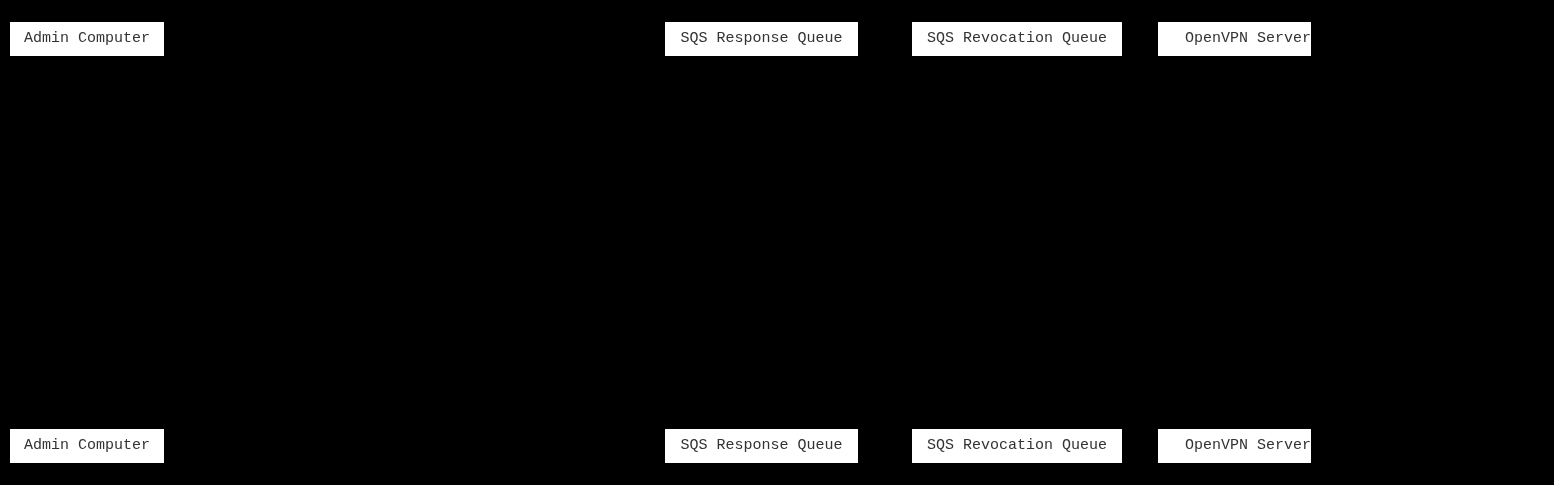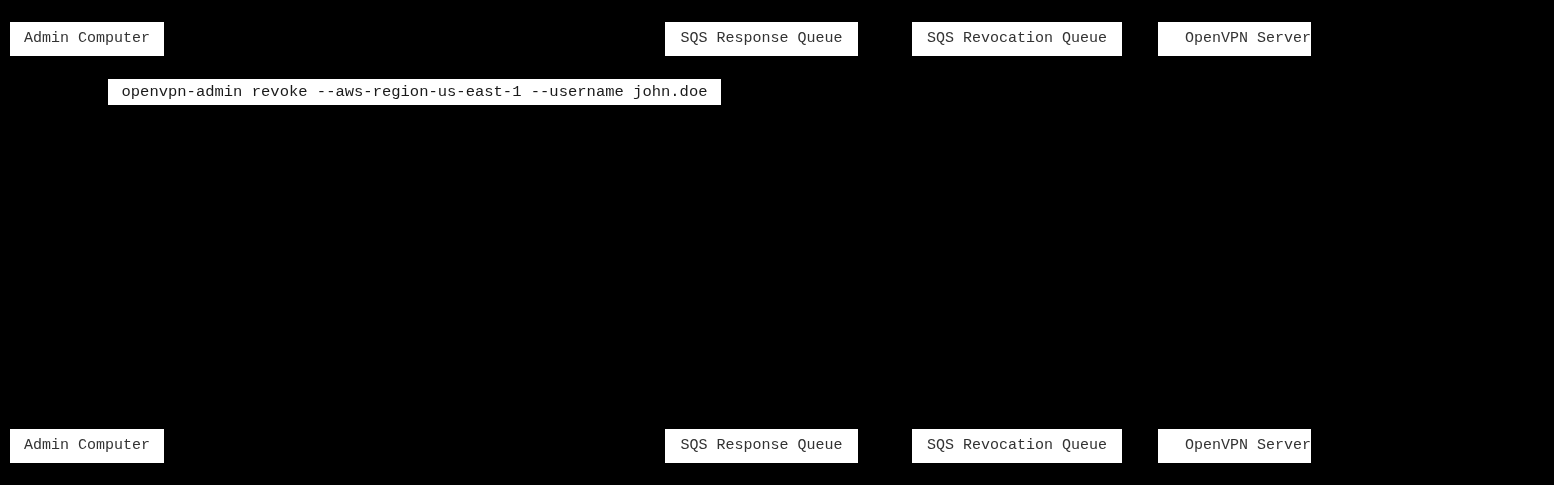--- a/index.html
+++ b/index.html
@@ -50,20 +50,19 @@
 </head>
 <body>
 
 <div class="stage">
 
   <div class="actor row-top p1">Admin Computer</div>
   <div class="actor row-top p2">SQS Response Queue</div>
   <div class="actor row-top p3">SQS Revocation Queue</div>
   <div class="actor row-top p4">OpenVPN Server</div>
 
-  <div class="msg-label">openvpn-admin revoke --aws-region-us-east-1 --username john.doe</div>
 
   <div class="actor row-bottom p1">Admin Computer</div>
   <div class="actor row-bottom p2">SQS Response Queue</div>
   <div class="actor row-bottom p3">SQS Revocation Queue</div>
   <div class="actor row-bottom p4">OpenVPN Server</div>
 
 </div>
 
 </body></html>

